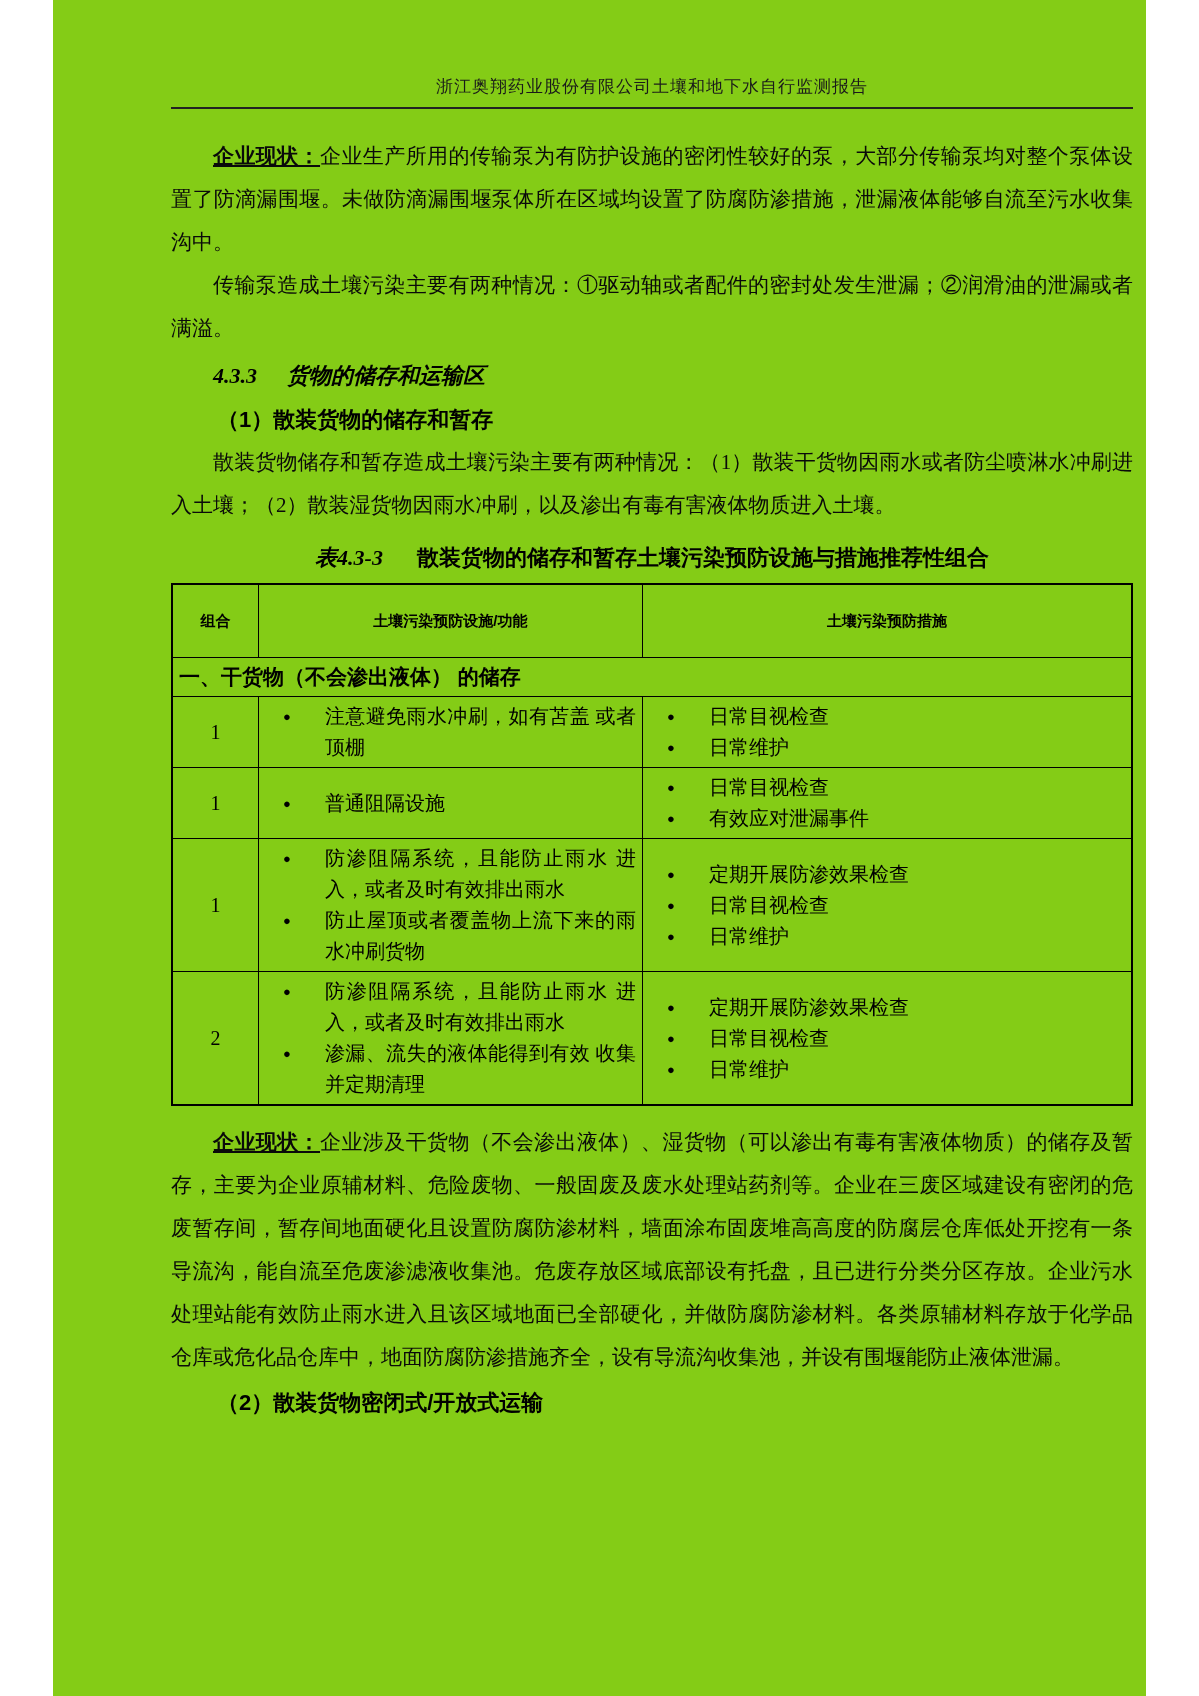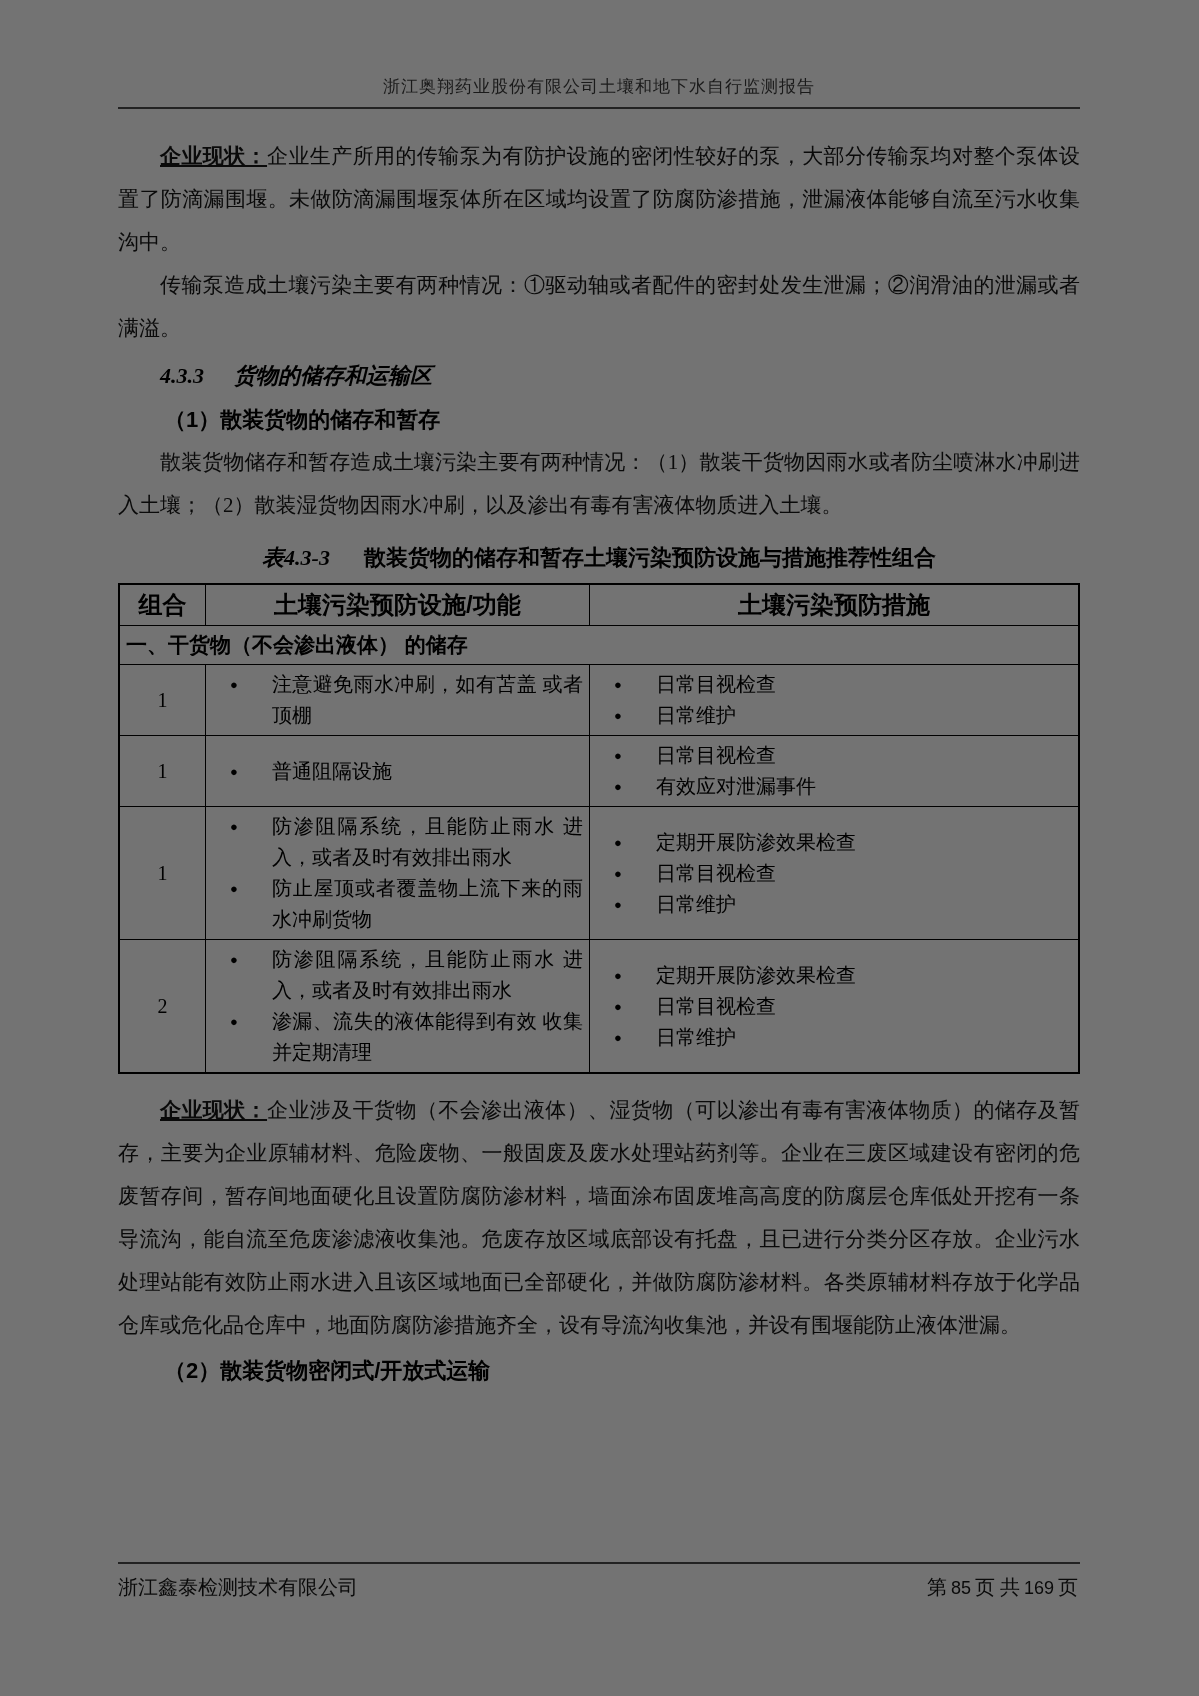--- a/index.html
+++ b/index.html
@@ -1,18 +1,18 @@
 <!DOCTYPE html>
 <html><head>
 <meta charset="utf-8">
 <style>
   html, body { margin:0; padding:0; background:#ffffff; }
   .page {
-    position:relative; width:1199px; height:1696px; margin:0 auto;
-    background:#737373; color:#000;
+    position:relative; width:1093px; height:1696px; margin:0 auto;
+    background:#84cc16; color:#000;
     font-family:"Liberation Serif", serif;
     overflow:hidden;
   }
   
   .header { position:absolute; top:0; left:118px; width:962px; padding-top:76px; }
   .header-title {
     text-align:center; font-size:17px; line-height:21px; color:#1a1a1a;
     letter-spacing:1px; padding-bottom:10px;
   }
   .header-rule { border-bottom:2px solid #222; }
@@ -41,21 +41,21 @@
   }
   .caption .cap-num { font-family:"Liberation Serif", serif; margin-right:34px;font-style:italic; }
   
   table.ptable {
     width:100%; border-collapse:collapse; border:2px solid #000;
     table-layout:fixed;
   }
   table.ptable th, table.ptable td { border:1px solid #000; }
   table.ptable thead th {
     font-family:"Liberation Sans", sans-serif; font-weight:bold;
-    font-size:24px; height:40px; text-align:center; padding:0 4px;
+    font-size:15px; height:40px; text-align:center; padding:16px 4px;
   }
   td.section-cell {
     font-family:"Liberation Sans", sans-serif; font-weight:bold;
     font-size:21px; height:36px; padding:1px 6px; text-align:left;
   }
   td.combo-cell {
     text-align:center; vertical-align:middle; font-size:20px;
     font-family:"Liberation Serif", serif;
   }
   td.bullet-cell { vertical-align:middle; padding:4px 6px 4px 0; }
@@ -210,18 +210,14 @@
           </tr>
         </tbody>
     </table>
 
     <p class="body" style="margin-top:14px"><span class="status-label">企业现状：</span><span>企业涉及干货物（不会渗出液体）、湿货物（可以渗出有毒有害液体物质）的储存及暂存，主要为企业原辅材料、危险废物、一般固废及废水处理站药剂等。企业在三废区域建设有密闭的危废暂存间，暂存间地面硬化且设置防腐防渗材料，墙面涂布固废堆高高度的防腐层仓库低处开挖有一条导流沟，能自流至危废渗滤液收集池。危废存放区域底部设有托盘，且已进行分类分区存放。企业污水处理站能有效防止雨水进入且该区域地面已全部硬化，并做防腐防渗材料。各类原辅材料存放于化学品仓库或危化品仓库中，地面防腐防渗措施齐全，设有导流沟收集池，并设有围堰能防止液体泄漏。</span></p>
 
     <h4 class="hsub" style="margin-top:2px">（2）散装货物密闭式/开放式运输</h4>
 
   </div>
 
-  <div class="footer">
-    <span>浙江鑫泰检测技术有限公司</span>
-    <span class="pagenums"><span>第</span><span class="num">85</span><span>页 共</span><span class="num">169</span><span>页</span></span>
-  </div>
 
 </div>
 
 </body></html>

